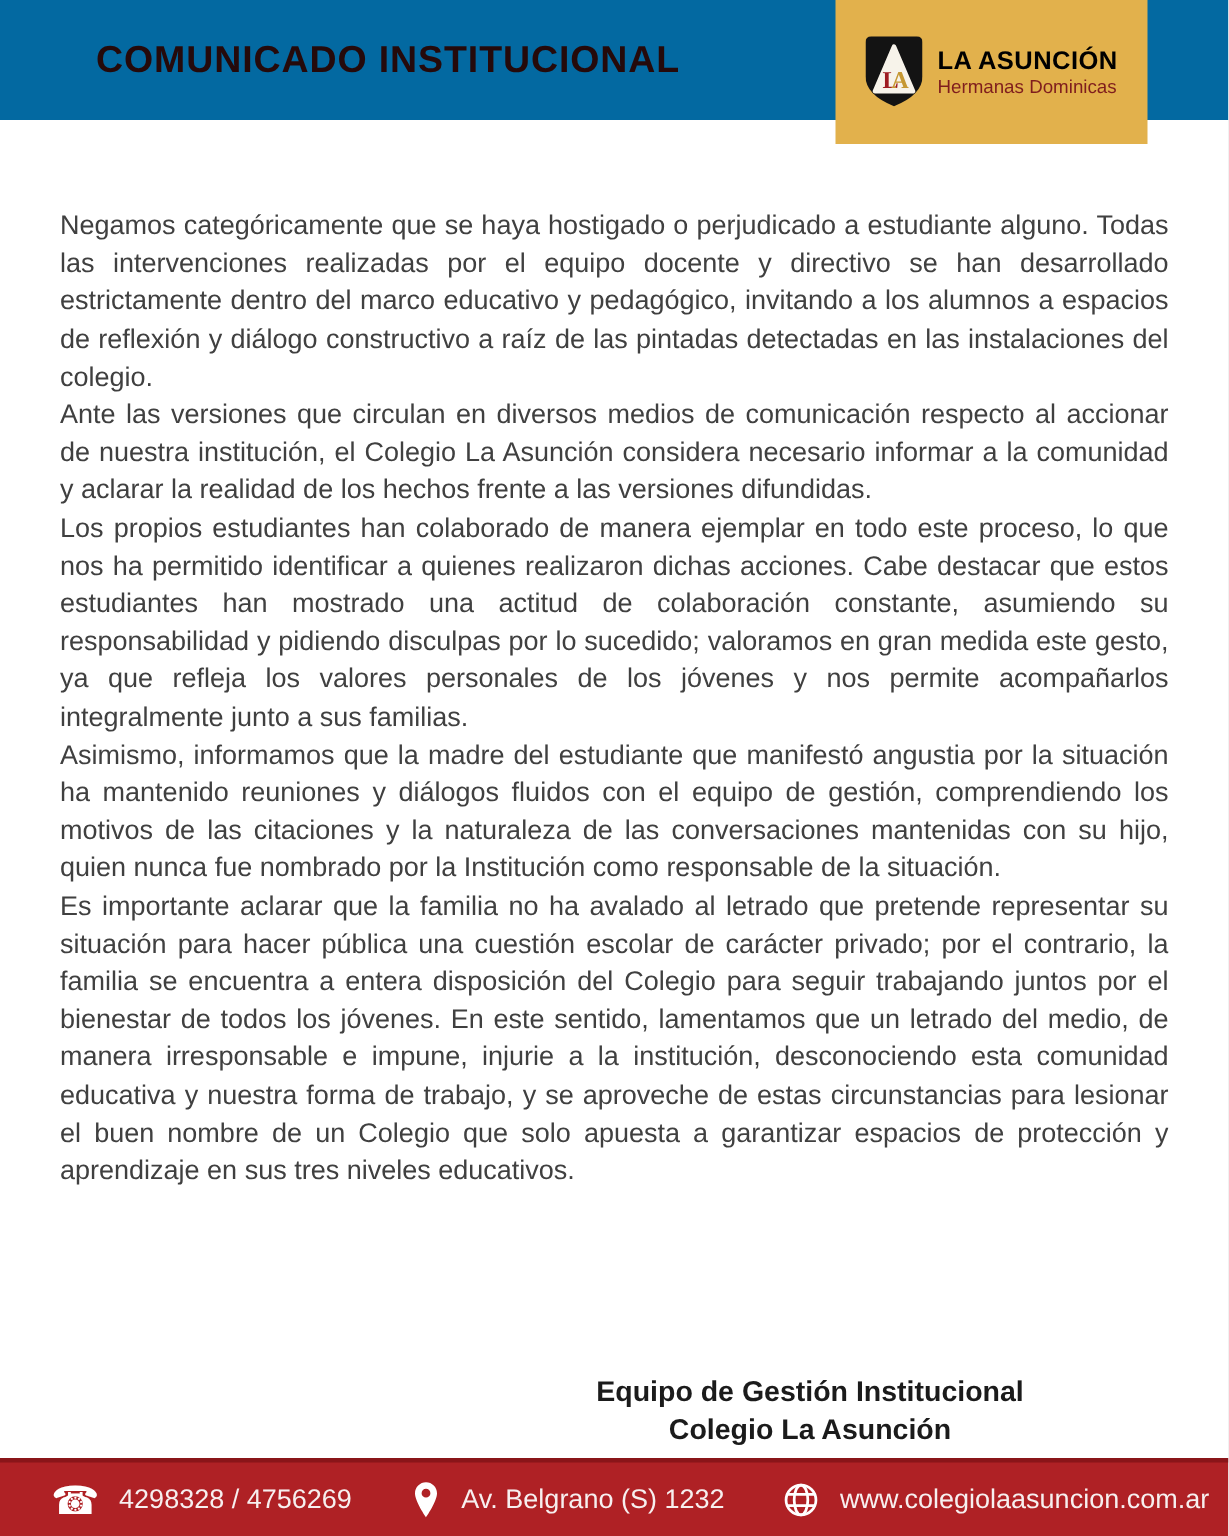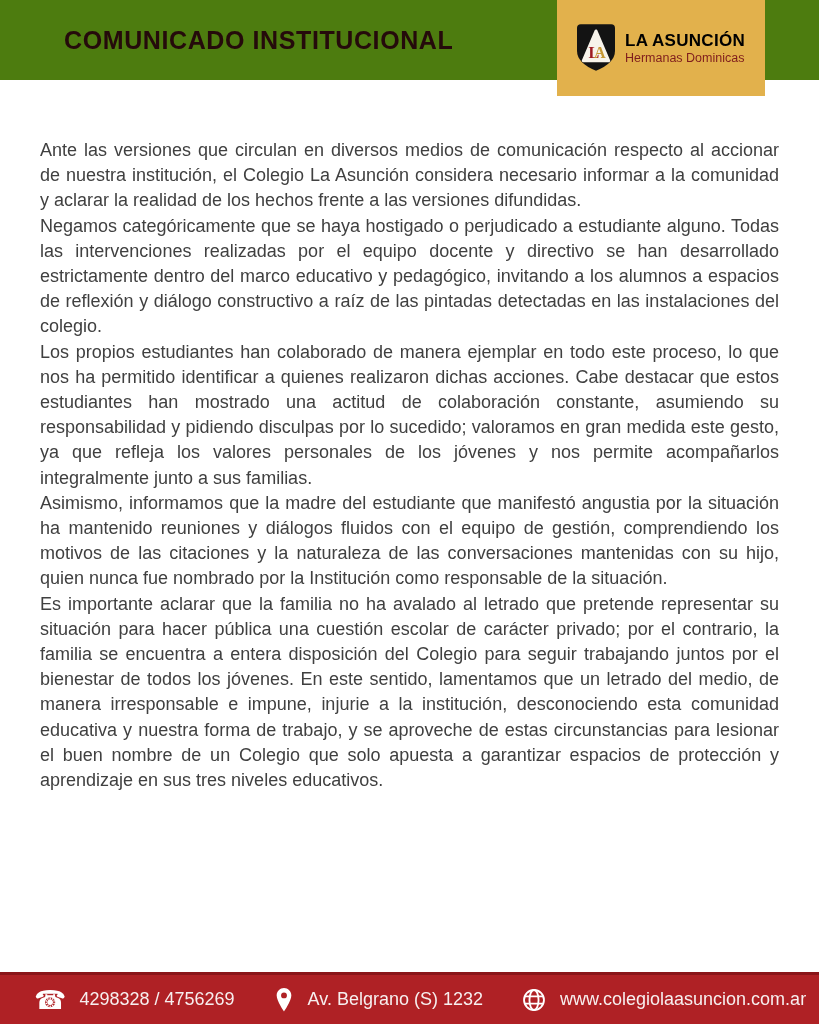--- a/index.html
+++ b/index.html
@@ -4,21 +4,21 @@
 <style>
   html,body { margin:0; padding:0; background:#e8e8e8; }
   .page {
     position:relative; width:819px; height:1024px; margin:0 auto;
     background:#ffffff; overflow:hidden;
     font-family:"Liberation Sans", sans-serif;
   }
   
   .header-band {
     position:absolute; top:0; left:0; width:100%; height:80px;
-    background:#4d7c0f;
+    background:#0369a1;
   }
   .header-title {
     position:absolute; left:64px; top:0; height:80px;
     display:flex; align-items:center;
     font-size:25px; font-weight:bold; letter-spacing:0.6px;
     color:#250a0b;
   }
   .logo-box {
     position:absolute; top:0; left:557px; width:208px; height:96px;
     background:#E2B14C;
@@ -70,26 +70,30 @@
         <text x="18" y="36" font-family="Liberation Serif, serif" font-size="17" font-weight="bold" fill="#C69833">A</text>
       </svg>
     </span>
     <span class="logo-text">
       <span class="logo-name">LA ASUNCIÓN</span>
       <span class="logo-subtitle">Hermanas Dominicas</span>
     </span>
   </div>
 
   <div class="body-area">
+    <p>Negamos categóricamente que se haya hostigado o perjudicado a estudiante alguno. Todas las intervenciones realizadas por el equipo docente y directivo se han desarrollado estrictamente dentro del marco educativo y pedagógico, invitando a los alumnos a espacios de reflexión y diálogo constructivo a raíz de las pintadas detectadas en las instalaciones del colegio.</p>
     <p>Ante las versiones que circulan en diversos medios de comunicación respecto al accionar de nuestra institución, el Colegio La Asunción considera necesario informar a la comunidad y aclarar la realidad de los hechos frente a las versiones difundidas.</p>
-    <p>Negamos categóricamente que se haya hostigado o perjudicado a estudiante alguno. Todas las intervenciones realizadas por el equipo docente y directivo se han desarrollado estrictamente dentro del marco educativo y pedagógico, invitando a los alumnos a espacios de reflexión y diálogo constructivo a raíz de las pintadas detectadas en las instalaciones del colegio.</p>
     <p>Los propios estudiantes han colaborado de manera ejemplar en todo este proceso, lo que nos ha permitido identificar a quienes realizaron dichas acciones. Cabe destacar que estos estudiantes han mostrado una actitud de colaboración constante, asumiendo su responsabilidad y pidiendo disculpas por lo sucedido; valoramos en gran medida este gesto, ya que refleja los valores personales de los jóvenes y nos permite acompañarlos integralmente junto a sus familias.</p>
     <p>Asimismo, informamos que la madre del estudiante que manifestó angustia por la situación ha mantenido reuniones y diálogos fluidos con el equipo de gestión, comprendiendo los motivos de las citaciones y la naturaleza de las conversaciones mantenidas con su hijo, quien nunca fue nombrado por la Institución como responsable de la situación.</p>
     <p>Es importante aclarar que la familia no ha avalado al letrado que pretende representar su situación para hacer pública una cuestión escolar de carácter privado; por el contrario, la familia se encuentra a entera disposición del Colegio para seguir trabajando juntos por el bienestar de todos los jóvenes. En este sentido, lamentamos que un letrado del medio, de manera irresponsable e impune, injurie a la institución, desconociendo esta comunidad educativa y nuestra forma de trabajo, y se aproveche de estas circunstancias para lesionar el buen nombre de un Colegio que solo apuesta a garantizar espacios de protección y aprendizaje en sus tres niveles educativos.</p>
 
+    <div class="signature">
+      <div>Equipo de Gestión Institucional</div>
+      <div>Colegio La Asunción</div>
+    </div>
   </div>
 
   <div class="footer-band">
     <div class="footer-item">
       <span class="phone-glyph">☎</span>
       <span>4298328 / 4756269</span>
     </div>
     <div class="footer-item">
       <span>
         <svg class="icon-svg" width="22" height="26" viewBox="0 0 24 28">

